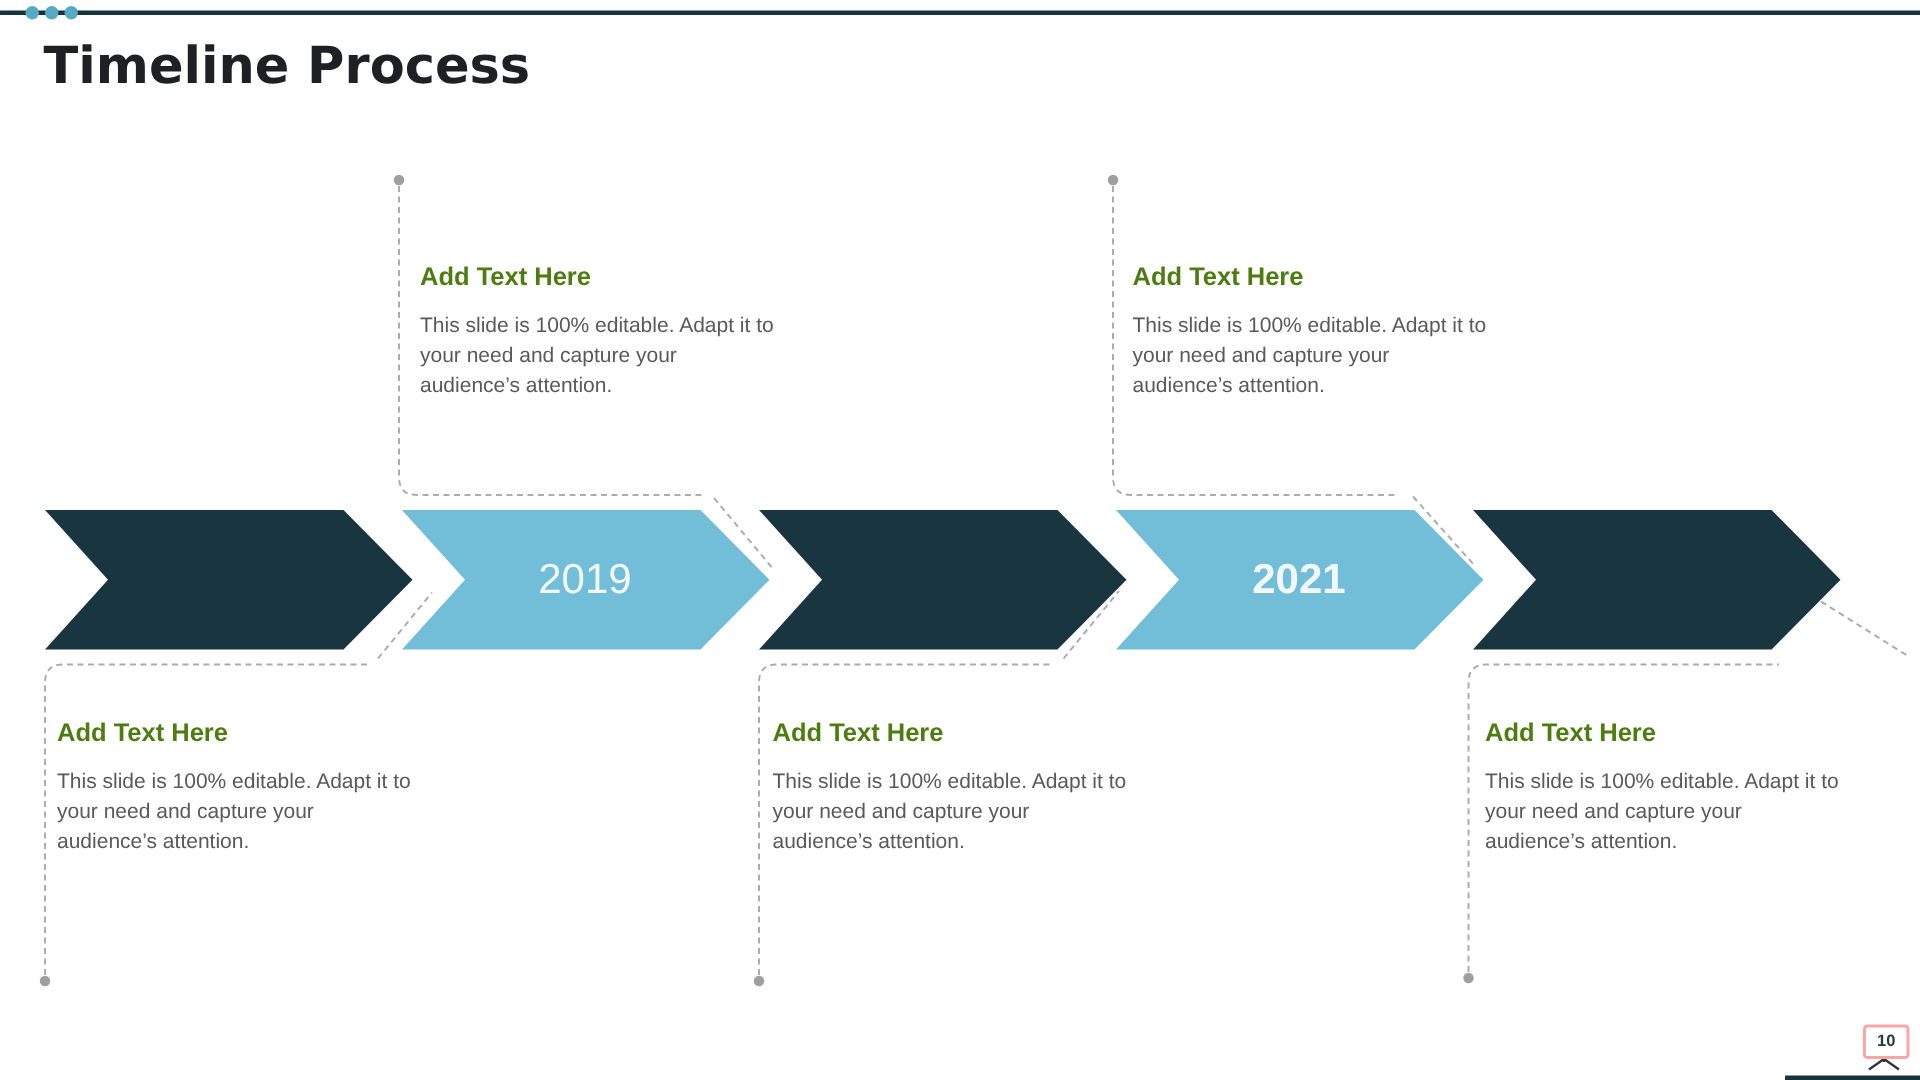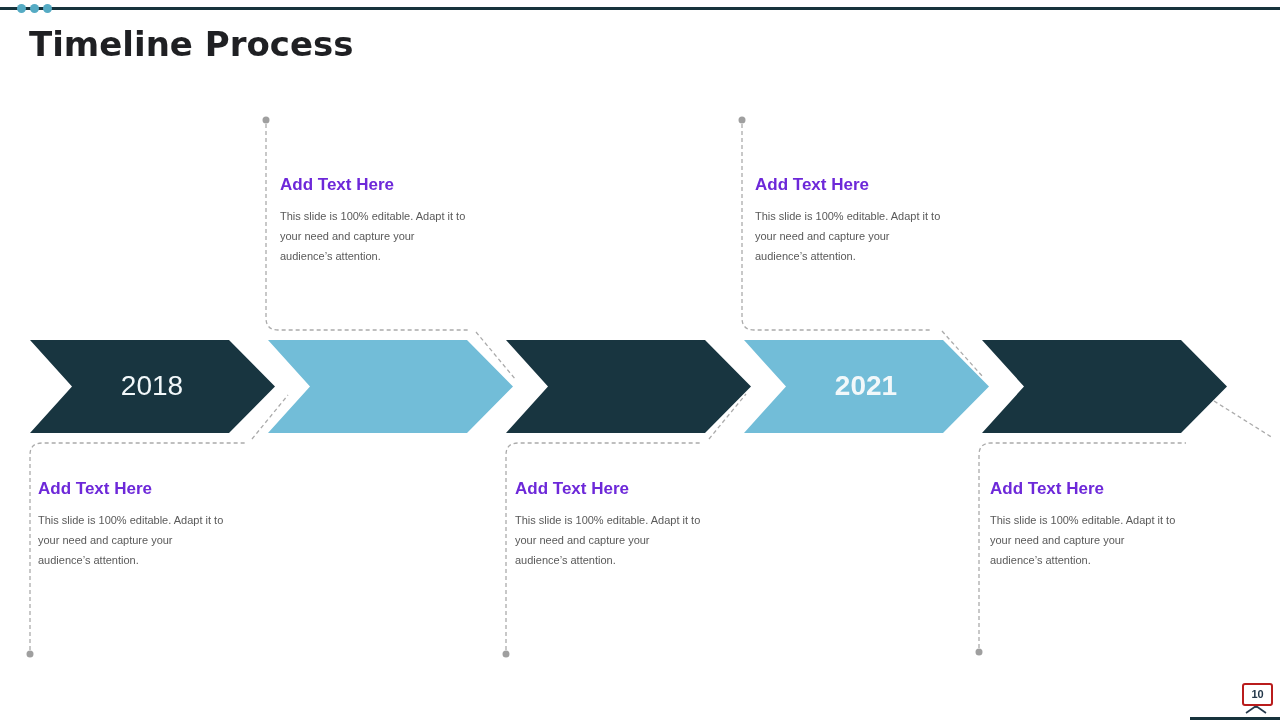--- a/index.html
+++ b/index.html
@@ -79,26 +79,26 @@
   .year.y5 { left: 1044px; }
 
   
   .callout {
     position: absolute;
     width: 262px;
   }
   .callout .heading {
     font-size: 17px;
     font-weight: 700;
-    color: #6d28d9;
+    color: #4d7c0f;
     line-height: 19px;
     margin-bottom: 12px;
   }
   .callout .body-line {
-    font-size: 11px;
+    font-size: 14px;
     color: #595959;
     line-height: 20px;
   }
   .callout.top-a { left: 280px; top: 175px; }
   .callout.top-b { left: 755px; top: 175px; }
   .callout.bot-1 { left: 38px;  top: 479px; }
   .callout.bot-2 { left: 515px; top: 479px; }
   .callout.bot-3 { left: 990px; top: 479px; }
 
   
@@ -109,21 +109,21 @@
     width: 32px;
     height: 32px;
   }
   .page-box {
     position: absolute;
     left: 0;
     top: 0;
     width: 27px;
     height: 19px;
     background: #ffffff;
-    border: 2px solid #b91c1c;
+    border: 2px solid #fca5a5;
     border-radius: 3px;
     text-align: center;
     font-size: 11px;
     font-weight: 700;
     color: #24384a;
     line-height: 19px;
   }
   .bottom-right-line {
     position: absolute;
     left: 1190px;
@@ -171,21 +171,21 @@
     <circle class="conn-dot" cx="506" cy="654" r="3.5"></circle>
     <circle class="conn-dot" cx="979" cy="652" r="3.5"></circle>
 
     <g stroke="#24384a" stroke-width="1.6">
       <line x1="1256" y1="704" x2="1256" y2="708"></line>
       <line x1="1256" y1="706" x2="1246" y2="713"></line>
       <line x1="1256" y1="706" x2="1266" y2="713"></line>
     </g>
   </svg>
 
-  <div class="year y1">2018</div>
+  <div class="year y2">2019</div>
   <div class="year y4">2021</div>
 
   <div class="callout top-a">
     <div class="heading">Add Text Here</div>
     <div class="body-line">This slide is 100% editable. Adapt it to</div>
     <div class="body-line">your need and capture your</div>
     <div class="body-line">audience’s attention.</div>
   </div>
   <div class="callout top-b">
     <div class="heading">Add Text Here</div>

